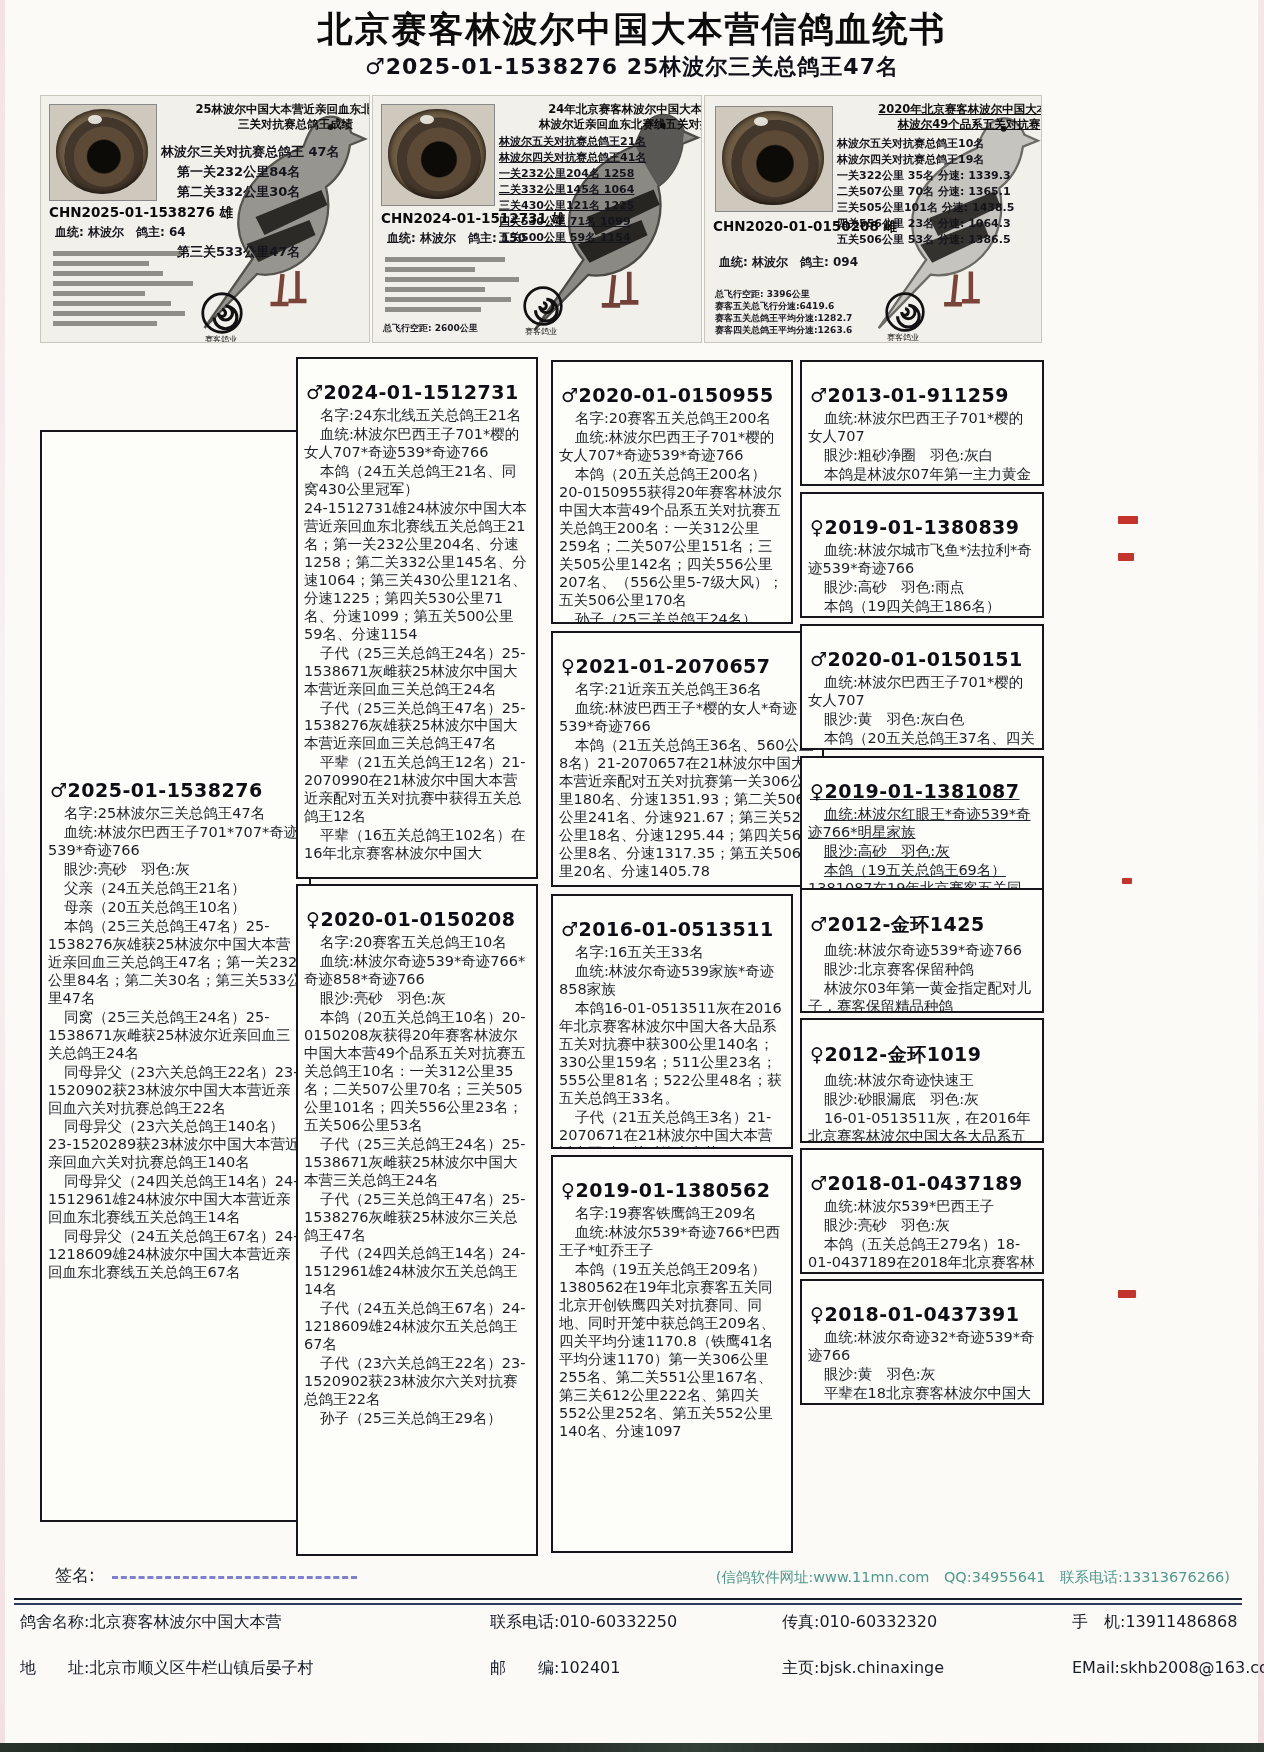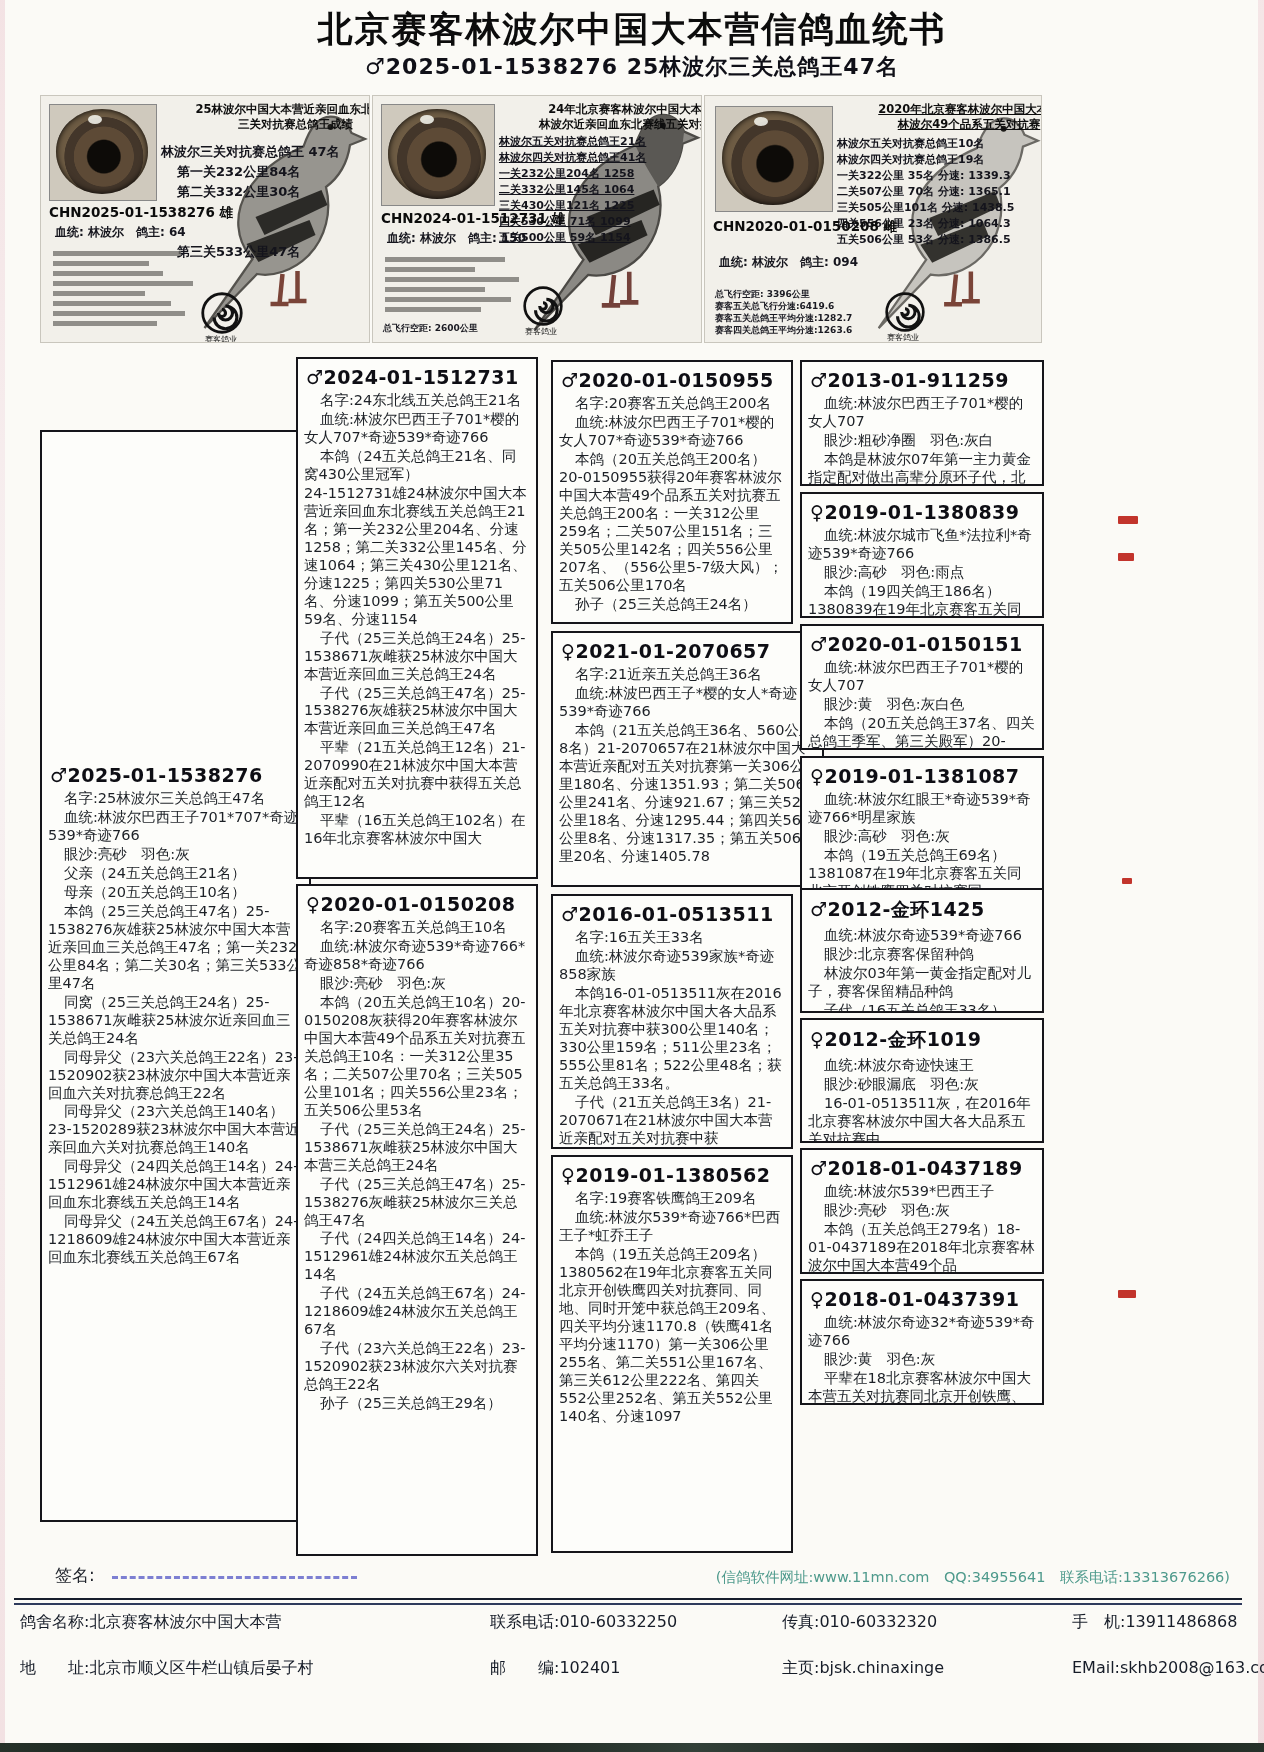--- a/index.html
+++ b/index.html
@@ -36,21 +36,21 @@
   .fineprint{position:absolute;left:12px;top:150px;width:150px;z-index:3;}
   .fineprint i{display:block;height:5px;margin:5px 0;background:#6f6d68;opacity:.75;}
   .card .cfooter{position:absolute;left:10px;font-size:9px;font-weight:bold;color:#1a1a22;line-height:1.35;z-index:3;}
   .card .spiral{position:absolute;z-index:3;}
   .card .logo-label{position:absolute;font-size:8px;color:#222;z-index:3;}
   .pigeon{position:absolute;z-index:1;}
 
   
   .pbox{position:absolute;background:#fdfdfa;border:2px solid #15151a;overflow:hidden;
         padding:5px 6px;box-sizing:border-box;}
-  .pbox-head{font-size:19px;font-weight:bold;color:#0e0e14;margin:2px 0 4px 2px;letter-spacing:.5px;}
+  .pbox-head{font-size:19px;font-weight:bold;color:#0e0e14;margin:17px 0 4px 2px;letter-spacing:.5px;}
   .pline{margin:1px 0;font-size:14.5px;line-height:1.24;color:#1c2026;text-indent:1.1em;}
   .g1pad{padding-top:330px;}
 
   
   .sign-label{position:absolute;left:55px;top:1564px;font-size:17px;color:#20242c;}
   .sign-line{position:absolute;left:112px;top:1576px;width:245px;border-bottom:3px dashed #7d7fd2;}
   .credit{position:absolute;right:34px;top:1568px;font-size:14.5px;color:#4e9a8c;}
   .rule{position:absolute;left:14px;right:22px;top:1598px;height:3px;
         border-top:2px solid #161d2c;border-bottom:2px solid #2e3a5c;}
   .frow{position:absolute;left:0;width:100%;font-size:16px;color:#161c28;}
@@ -287,21 +287,21 @@
     <p class="pline">本鸽（19四关鸽王186名）1380839在19年北京赛客五关同北京开创铁鹰四关对抗赛同</p>
   </div>
 
   <div class="pbox" style="left:800px;top:624px;width:244px;height:126px;">
     <div class="pbox-head">♂2020-01-0150151</div>
     <p class="pline">血统:林波尔巴西王子701*樱的女人707</p>
     <p class="pline">眼沙:黄　羽色:灰白色</p>
     <p class="pline">本鸽（20五关总鸽王37名、四关总鸽王季军、第三关殿军）20-0150151获得20年赛客</p>
   </div>
 
-  <div class="pbox" style="left:800px;top:756px;width:244px;height:140px;">
+  <div class="pbox" style="left:800px;top:756px;width:244px;height:140px;text-decoration:underline;">
     <div class="pbox-head">♀2019-01-1381087</div>
     <p class="pline">血统:林波尔红眼王*奇迹539*奇迹766*明星家族</p>
     <p class="pline">眼沙:高砂　羽色:灰</p>
     <p class="pline">本鸽（19五关总鸽王69名）1381087在19年北京赛客五关同北京开创铁鹰四关对抗赛同</p>
   </div>
 
   <div class="pbox" style="left:800px;top:888px;width:244px;height:125px;">
     <div class="pbox-head">♂2012-金环1425</div>
     <p class="pline">血统:林波尔奇迹539*奇迹766</p>
     <p class="pline">眼沙:北京赛客保留种鸽</p>

